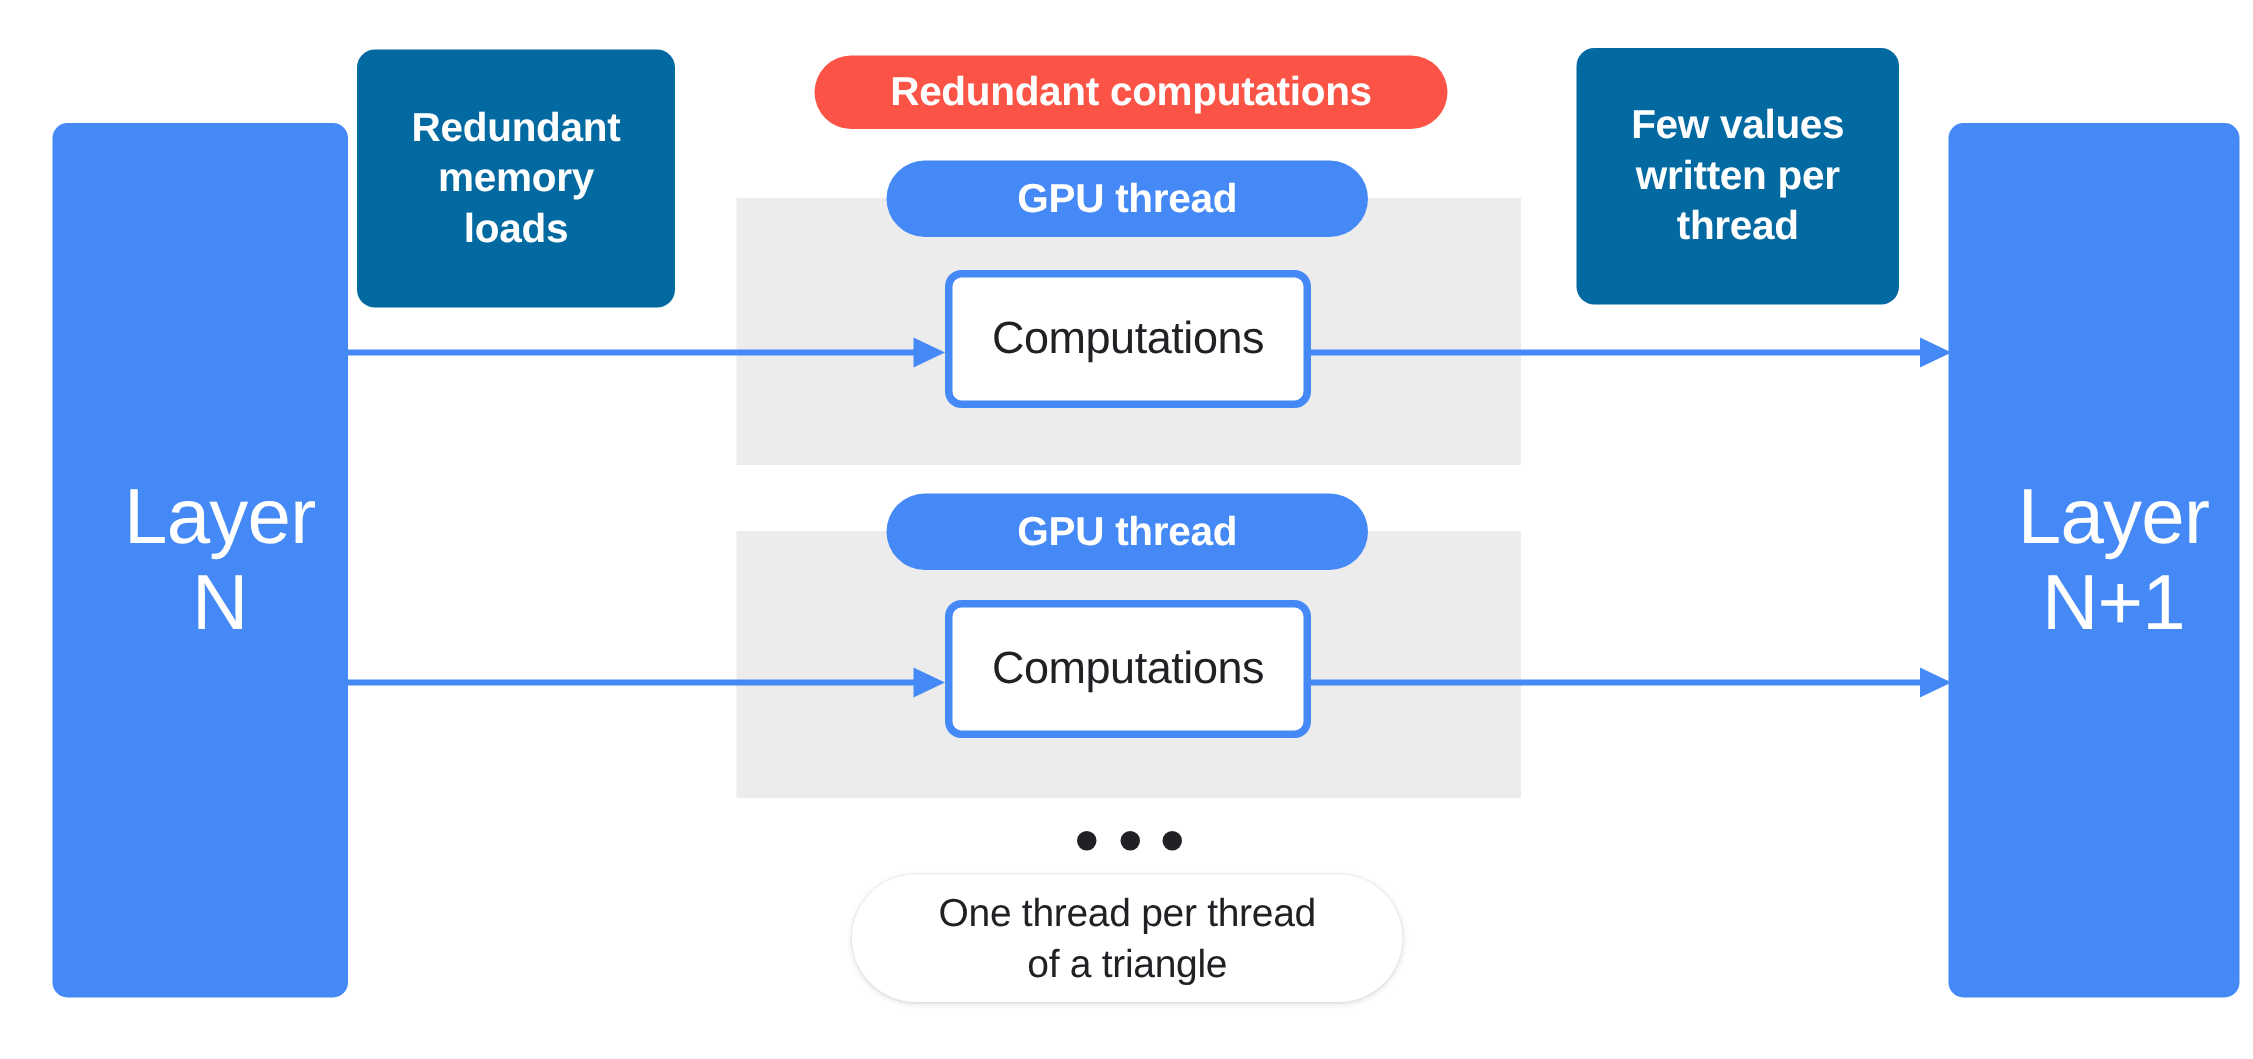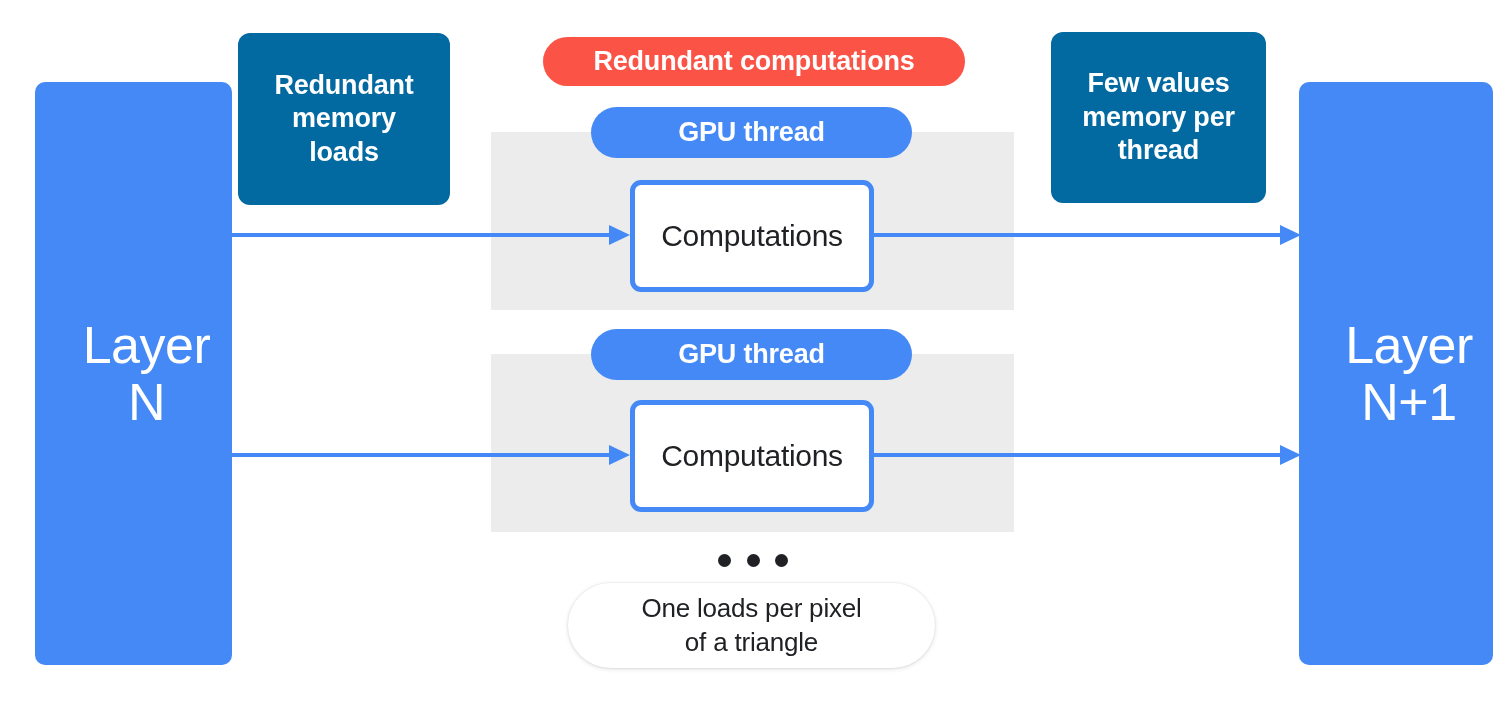--- a/index.html
+++ b/index.html
@@ -126,21 +126,21 @@
     letter-spacing: -0.2px;
   }
   #gpu-pill-1 { top: 107px; }
   #gpu-pill-2 { top: 329px; }
 
   
   .comp-box {
     position: absolute;
     left: 630px;
     width: 244px;
-    height: 112px;
+    height: 92px;
     background: #ffffff;
     border: 5px solid #4589f6;
     border-radius: 11px;
     box-sizing: border-box;
     display: flex;
     align-items: center;
     justify-content: center;
     color: #202124;
     font-size: 30px;
     font-weight: 400;
@@ -234,21 +234,21 @@
 memory
 loads</span>
   </div>
 
   <div id="red-redundant-computations">
     <span>Redundant computations</span>
   </div>
 
   <div class="red-box" id="red-few-values">
     <span class="red-text">Few values
-memory per
+written per
 thread</span>
   </div>
 
   <div class="gpu-pill" id="gpu-pill-1">
     <span>GPU thread</span>
   </div>
   <div class="comp-box" id="comp-box-1">
     <span>Computations</span>
   </div>
 
@@ -269,17 +269,17 @@
   <div class="arrow-line" id="arrow-out-2-line"></div>
   <div class="arrow-head" id="arrow-out-2-head"></div>
 
   <div id="ellipsis">
     <span class="dot"></span>
     <span class="dot"></span>
     <span class="dot"></span>
   </div>
 
   <div id="caption-pill">
-    <span class="caption-text">One loads per pixel
+    <span class="caption-text">One thread per thread
 of a triangle</span>
   </div>
 
 </div>
 
 </body></html>

